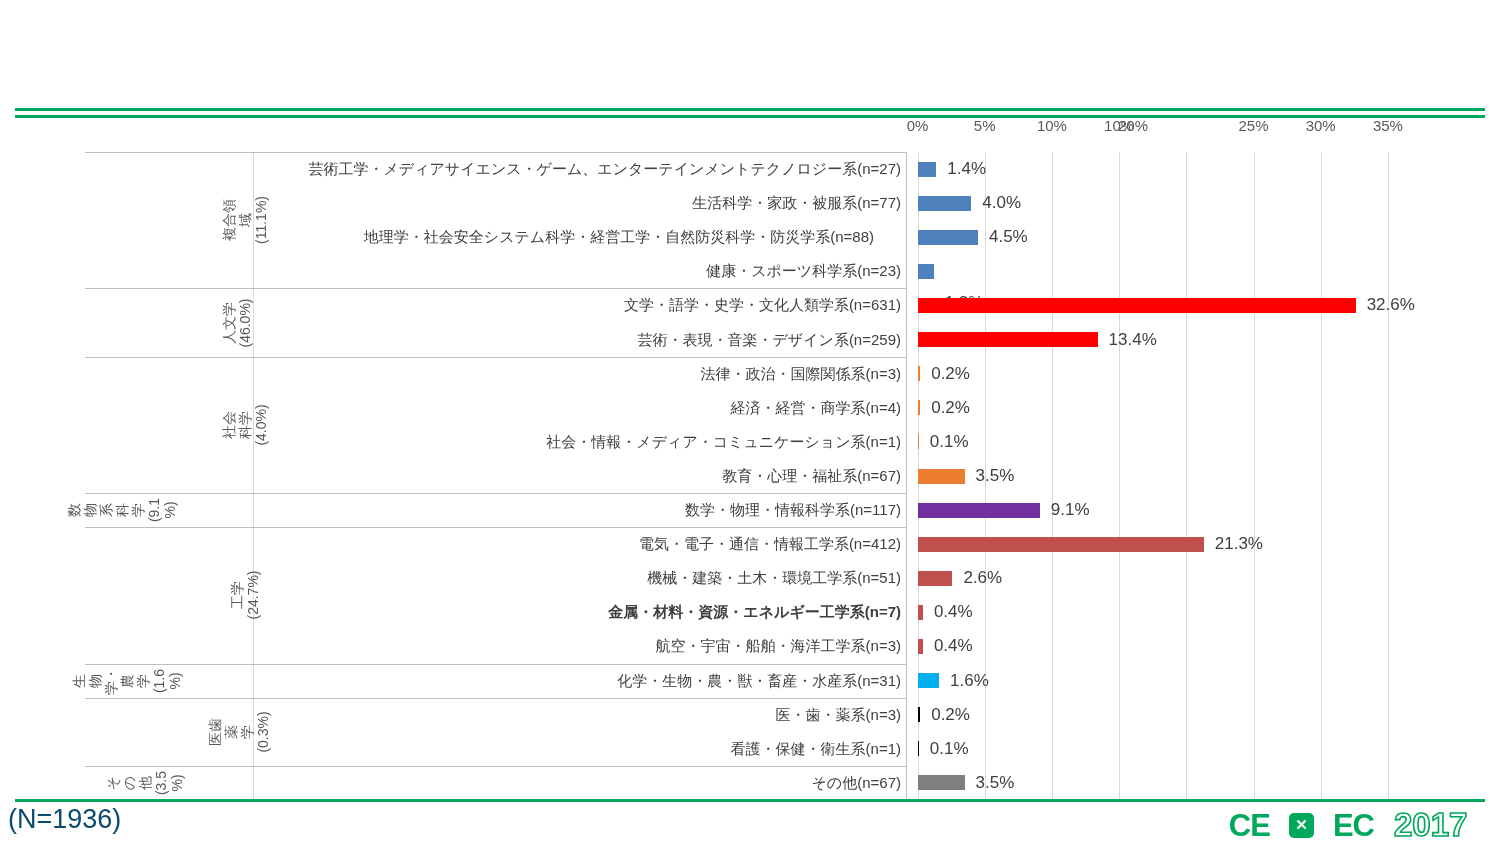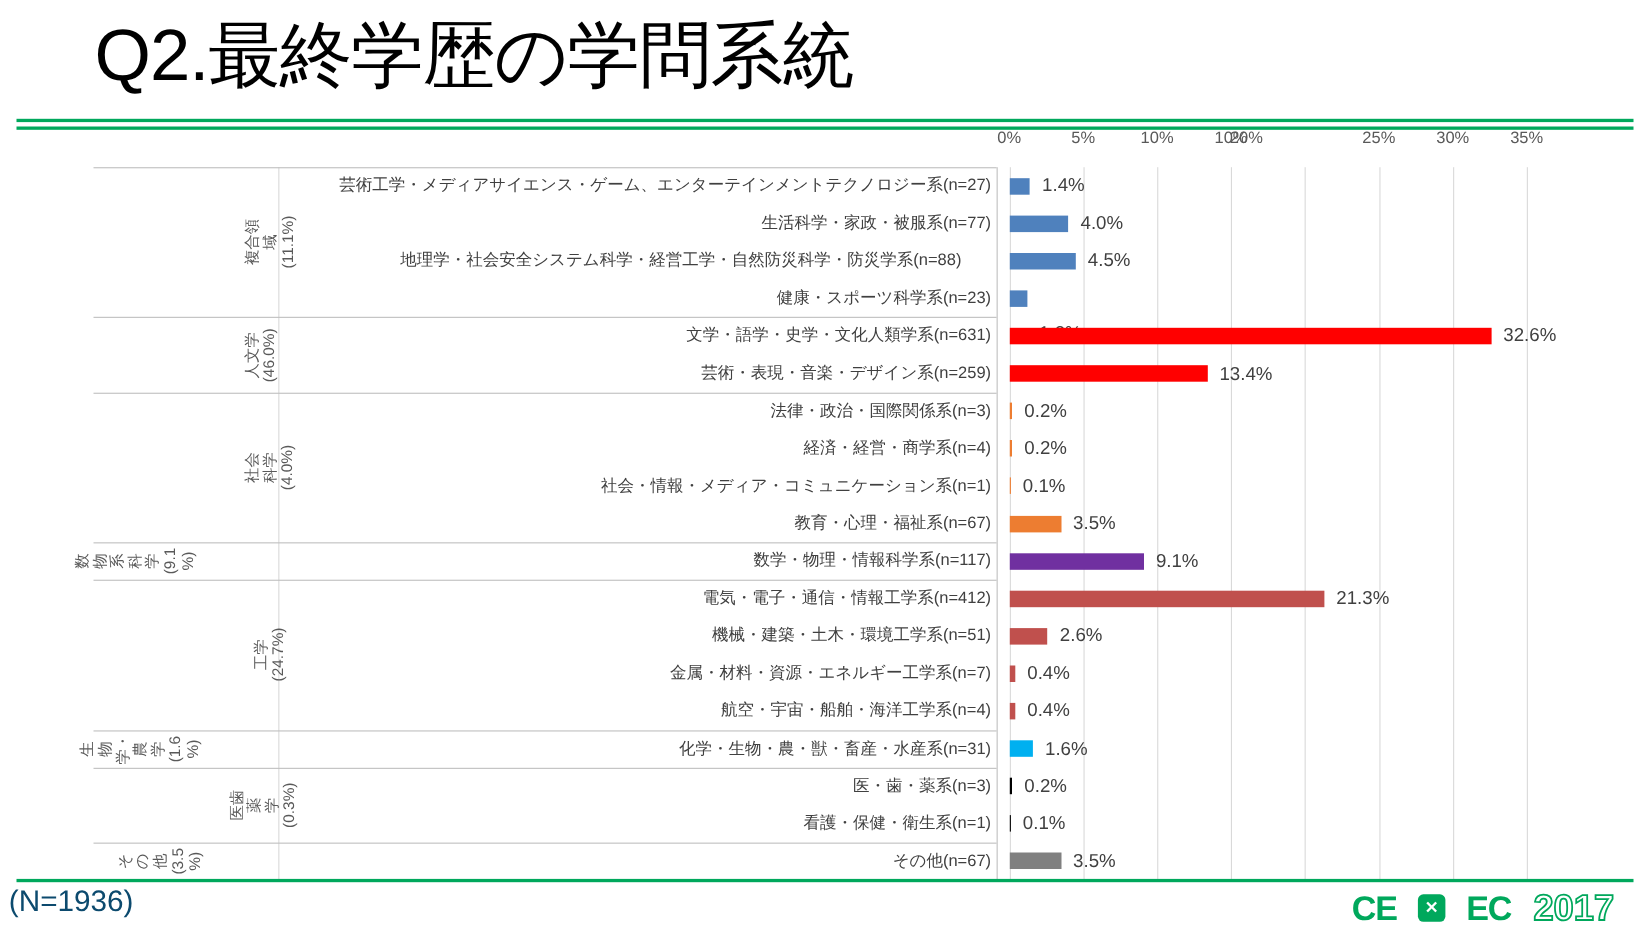--- a/index.html
+++ b/index.html
@@ -43,21 +43,20 @@
   .logo-badge{
     width:25px; height:25px; border-radius:5px; margin:0 1px;
     display:flex; align-items:center; justify-content:center;
     color:#fff; font-size:15px; font-weight:900;
   }
 </style>
 </head>
 <body>
 
 <div class="slide">
-  <div class="title">Q2.最終学歴の学問系統</div>
   <div class="rule" style="top: 108px; background: rgb(0, 168, 92);"></div>
   <div class="rule" style="top: 115px; background: rgb(0, 168, 92);"></div>
 
   <div id="chart">
       <div class="tick" style="left: 882.5px;">0%</div>
       <div class="tick" style="left: 949.7px;">5%</div>
       <div class="tick" style="left: 1016.9px;">10%</div>
       <div class="tick" style="left: 1084.1px;">10%</div>
       <div class="tick" style="left: 1098px;">20%</div>
       <div class="tick" style="left: 1218.5px;">25%</div>
@@ -156,24 +155,24 @@
       <div class="bar-value" style="left: 975.54px; top: 458.947px; line-height: 34.1053px;">3.5%</div>
       <div class="row-label" style="right: 599px; top: 493.053px; line-height: 34.1053px;">数学・物理・情報科学系(n=117)</div>
       <div class="bar" style="left: 917.5px; width: 122.304px; top: 502.605px; background: rgb(112, 48, 160);"></div>
       <div class="bar-value" style="left: 1050.8px; top: 493.053px; line-height: 34.1053px;">9.1%</div>
       <div class="row-label" style="right: 599px; top: 527.158px; line-height: 34.1053px;">電気・電子・通信・情報工学系(n=412)</div>
       <div class="bar" style="left: 917.5px; width: 286.272px; top: 536.711px; background: rgb(192, 80, 77);"></div>
       <div class="bar-value" style="left: 1214.77px; top: 527.158px; line-height: 34.1053px;">21.3%</div>
       <div class="row-label" style="right: 599px; top: 561.263px; line-height: 34.1053px;">機械・建築・土木・環境工学系(n=51)</div>
       <div class="bar" style="left: 917.5px; width: 34.944px; top: 570.816px; background: rgb(192, 80, 77);"></div>
       <div class="bar-value" style="left: 963.444px; top: 561.263px; line-height: 34.1053px;">2.6%</div>
-      <div class="row-label" style="right: 599px; top: 595.368px; line-height: 34.1053px;">金属・材料・資源・エネルギー工学系(n=7)</div>
+      <div class="row-label" style="right: 599px; top: 595.368px; line-height: 34.1053px; font-weight: bold;">金属・材料・資源・エネルギー工学系(n=7)</div>
       <div class="bar" style="left: 917.5px; width: 5.376px; top: 604.921px; background: rgb(192, 80, 77);"></div>
       <div class="bar-value" style="left: 933.876px; top: 595.368px; line-height: 34.1053px;">0.4%</div>
-      <div class="row-label" style="right: 599px; top: 629.474px; line-height: 34.1053px;">航空・宇宙・船舶・海洋工学系(n=4)</div>
+      <div class="row-label" style="right: 599px; top: 629.474px; line-height: 34.1053px;">航空・宇宙・船舶・海洋工学系(n=3)</div>
       <div class="bar" style="left: 917.5px; width: 5.376px; top: 639.026px; background: rgb(192, 80, 77);"></div>
       <div class="bar-value" style="left: 933.876px; top: 629.474px; line-height: 34.1053px;">0.4%</div>
       <div class="row-label" style="right: 599px; top: 663.579px; line-height: 34.1053px;">化学・生物・農・獣・畜産・水産系(n=31)</div>
       <div class="bar" style="left: 917.5px; width: 21.504px; top: 673.132px; background: rgb(0, 176, 240);"></div>
       <div class="bar-value" style="left: 950.004px; top: 663.579px; line-height: 34.1053px;">1.6%</div>
       <div class="row-label" style="right: 599px; top: 697.684px; line-height: 34.1053px;">医・歯・薬系(n=3)</div>
       <div class="bar" style="left: 917.5px; width: 2.688px; top: 707.237px; background: rgb(0, 0, 0);"></div>
       <div class="bar-value" style="left: 931.188px; top: 697.684px; line-height: 34.1053px;">0.2%</div>
       <div class="row-label" style="right: 599px; top: 731.789px; line-height: 34.1053px;">看護・保健・衛生系(n=1)</div>
       <div class="bar" style="left: 917.5px; width: 1.344px; top: 741.342px; background: rgb(0, 0, 0);"></div>

